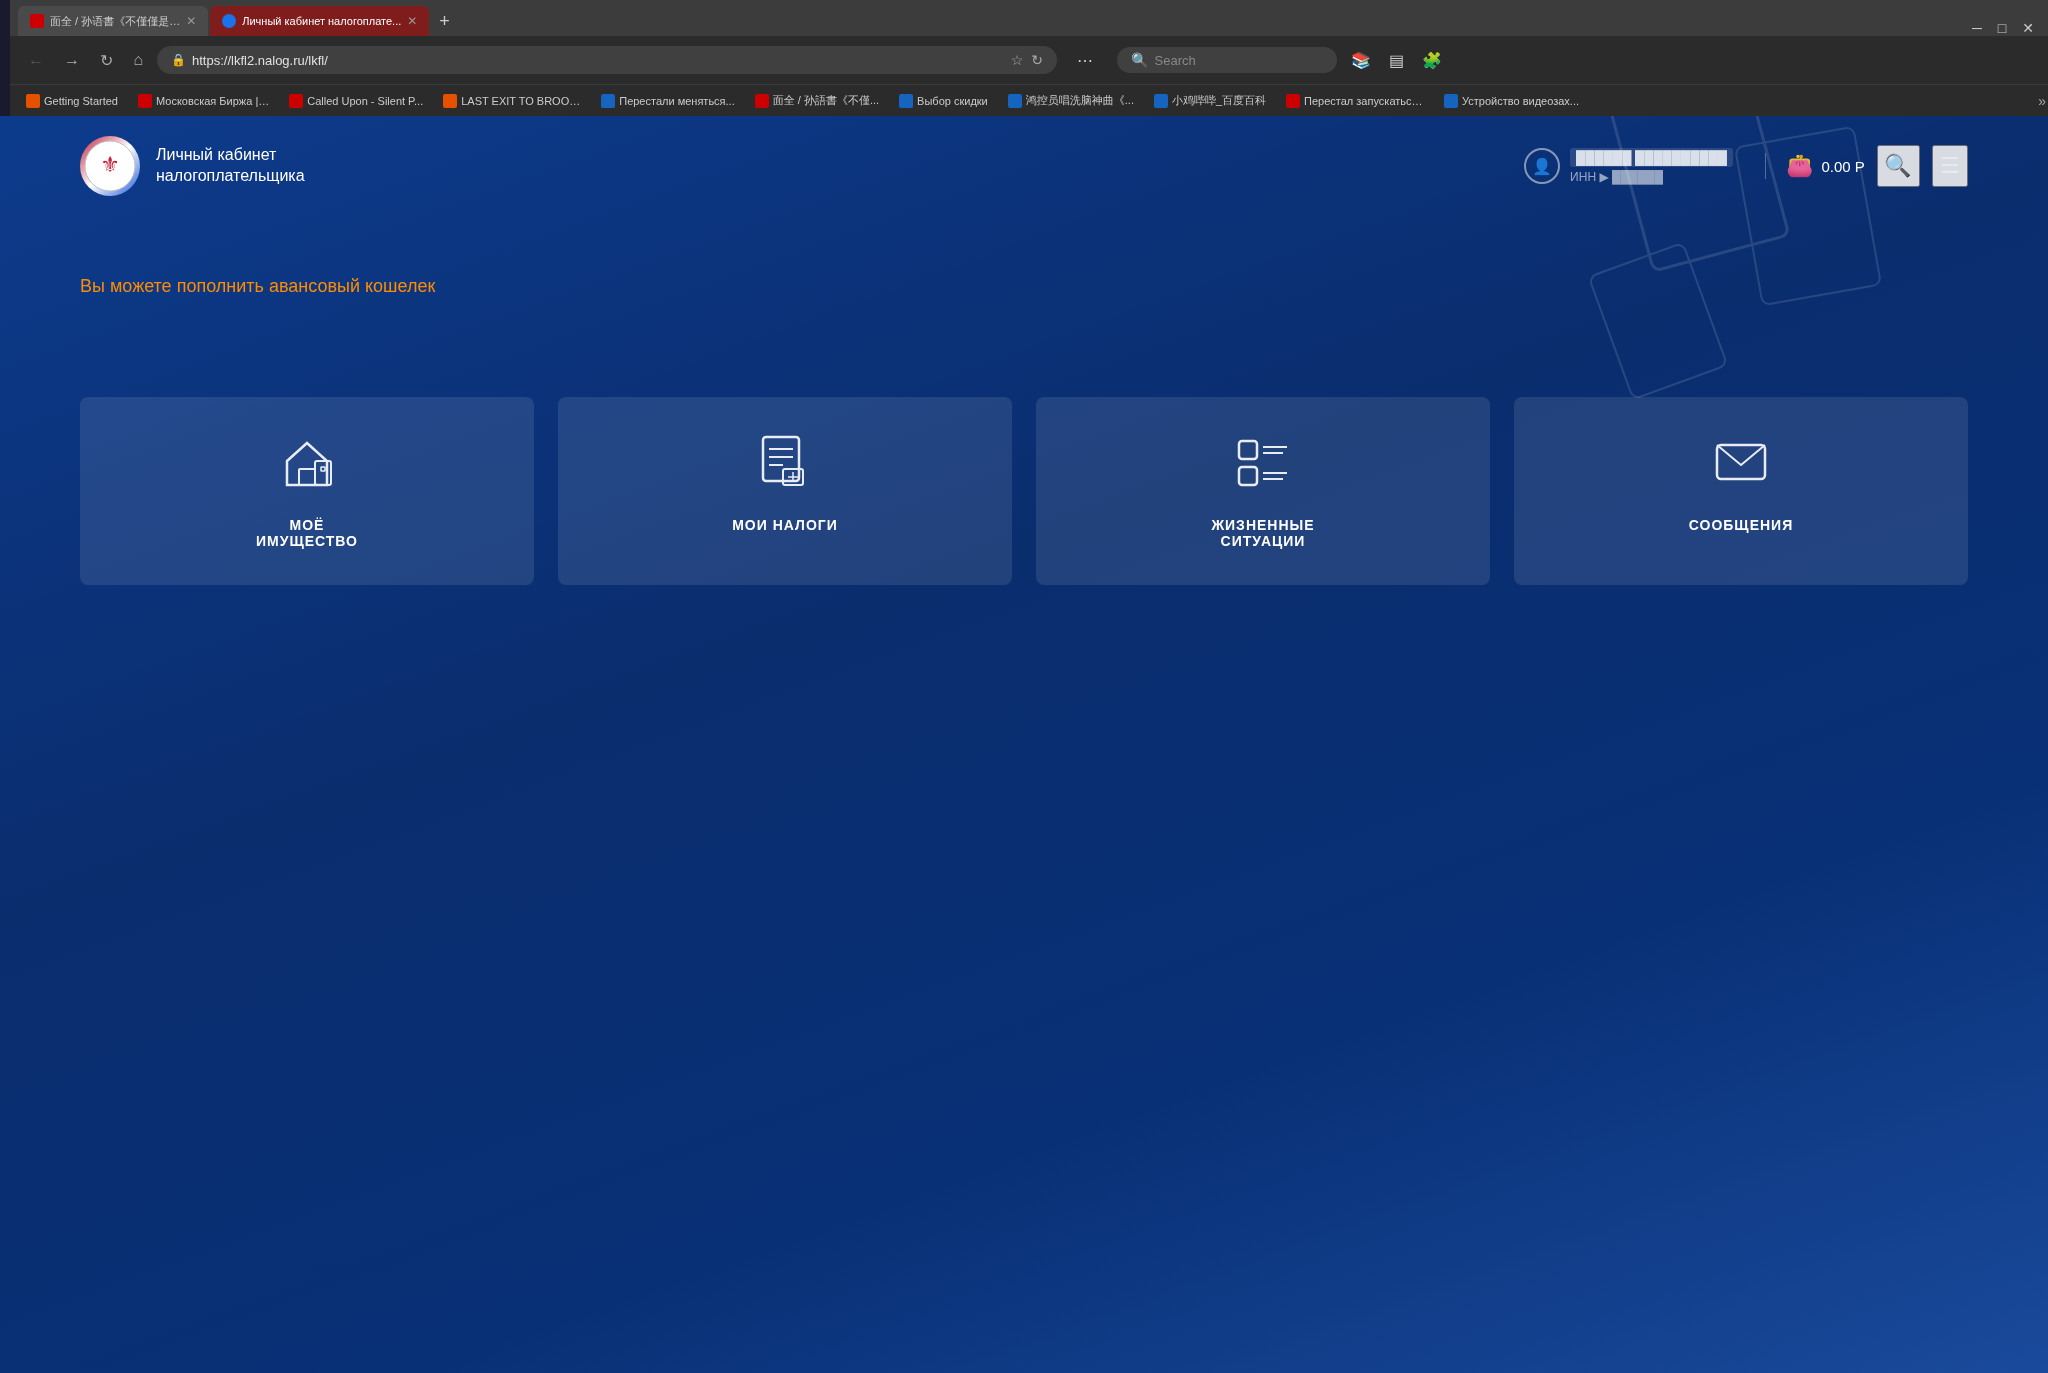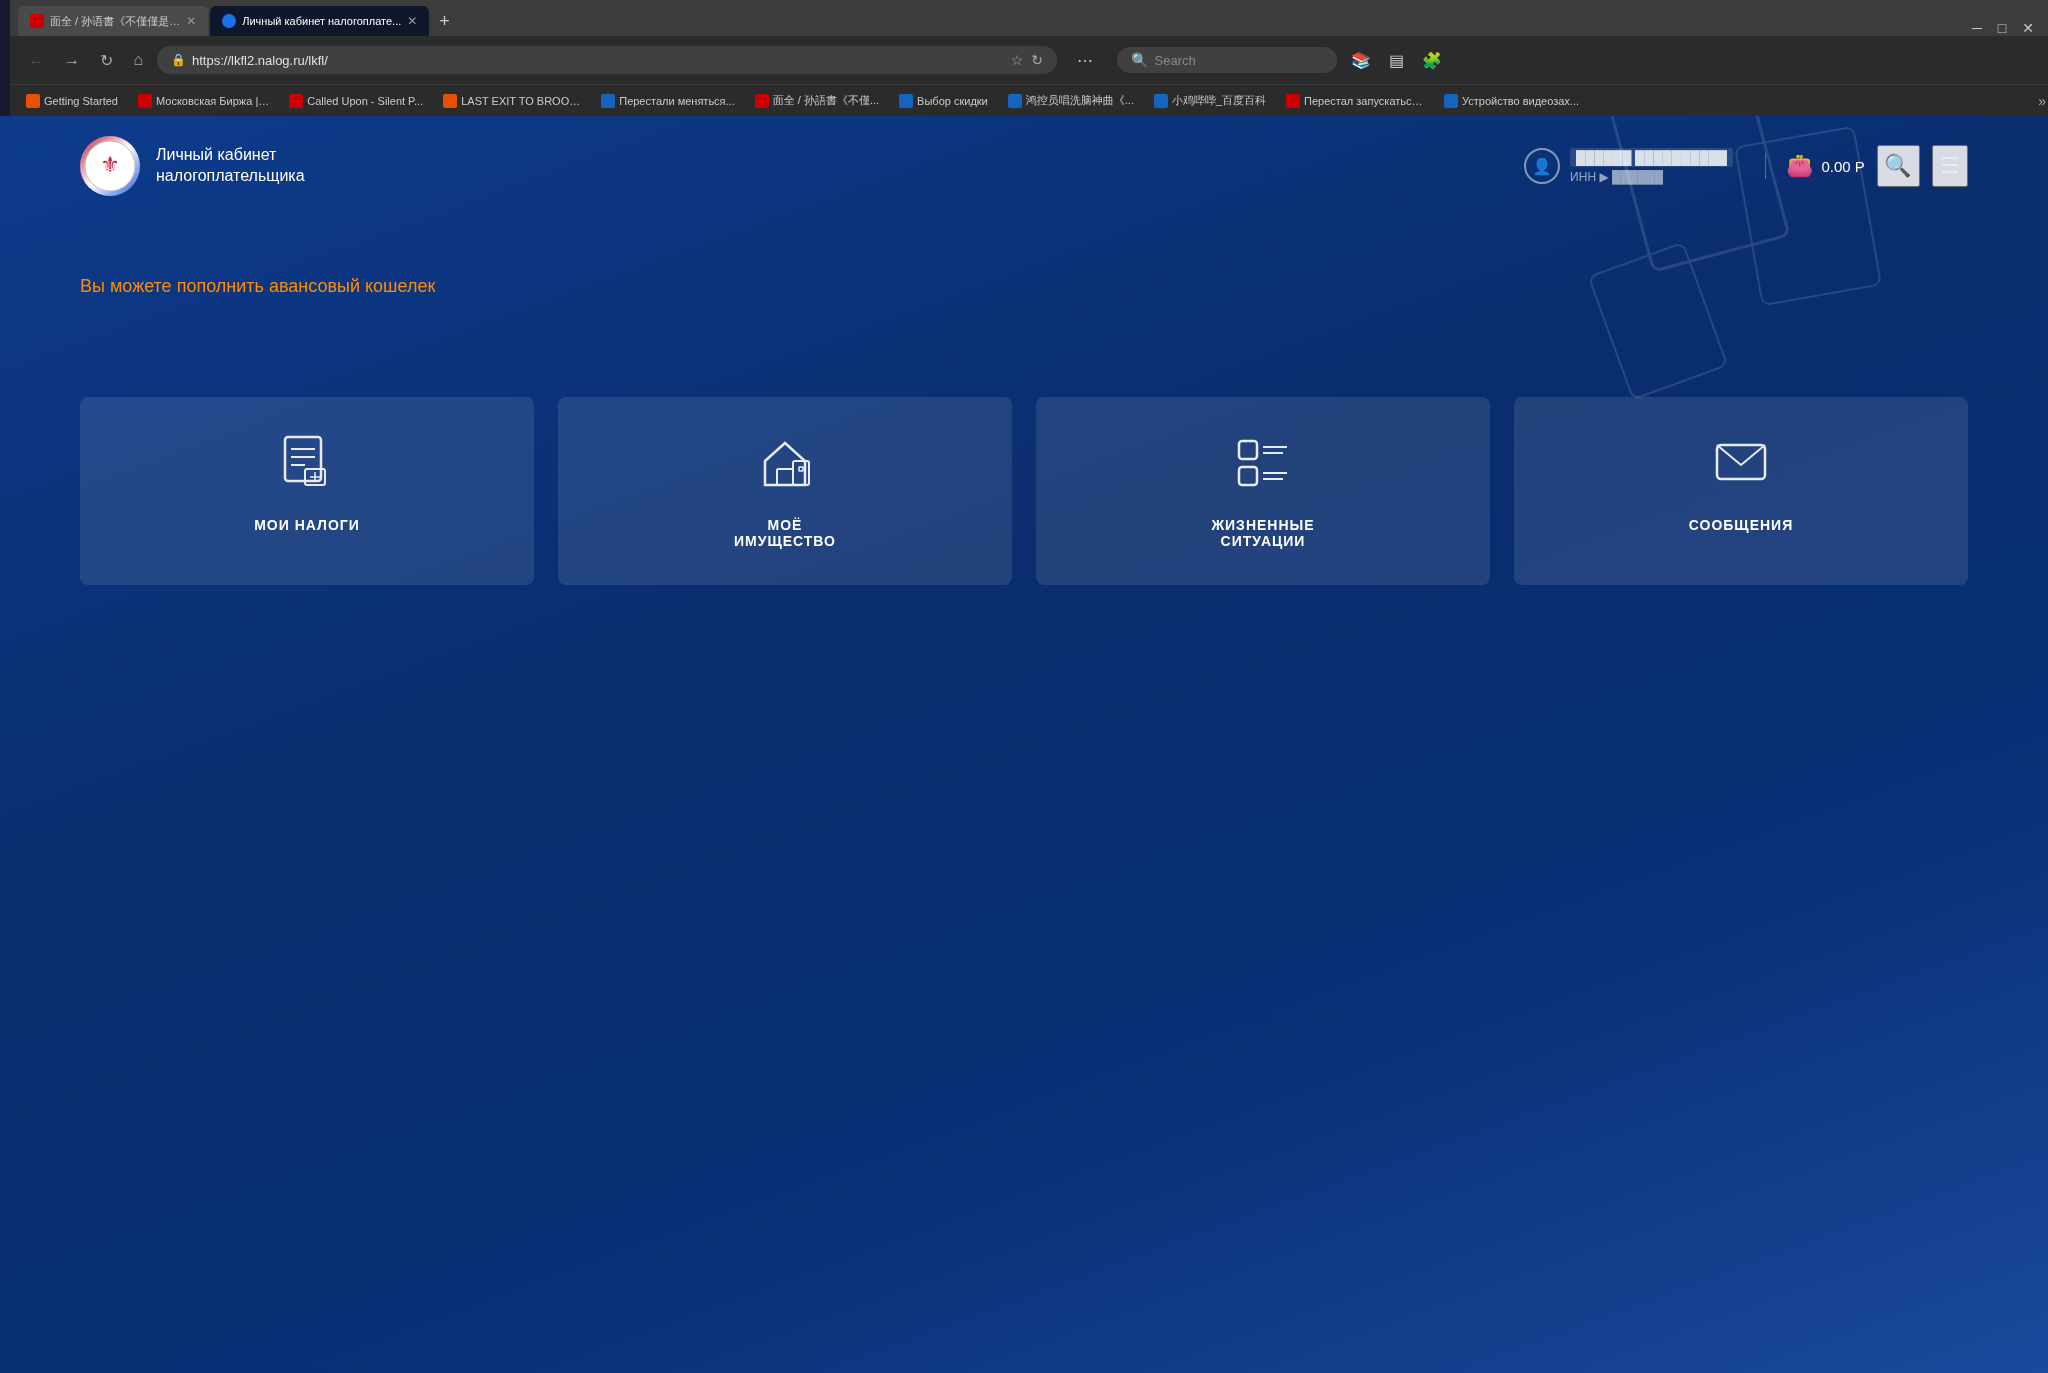--- a/index.html
+++ b/index.html
@@ -2,21 +2,21 @@
 <html><head>
   <meta charset="utf-8">
   <style>
     * { margin: 0; padding: 0; box-sizing: border-box; }
     body { font-family: Arial, sans-serif; background: #1a1a2e; width: 2048px; min-height: 1373px; overflow-x: hidden; }
 
     
     .browser-chrome { background: #2b2b2b; width: 100%; margin-left: 10px; }
     .browser-tabs { display: flex; align-items: flex-end; height: 36px; padding: 0 8px; background: #3c3c3c; gap: 2px; }
     .tab { display: flex; align-items: center; background: #4a4a4a; border-radius: 6px 6px 0 0; padding: 6px 12px; height: 30px; font-size: 11px; color: #ccc; gap: 6px; min-width: 160px; max-width: 220px; }
-    .tab.active { background: #0f172a; color: #fff; }
+    .tab.active { background: #7f1d1d; color: #fff; }
     .tab-favicon { width: 14px; height: 14px; background: #c00; border-radius: 2px; flex-shrink: 0; }
     .tab-favicon.blue { background: #1a73e8; border-radius: 50%; }
     .tab-title { font-size: 11px; white-space: nowrap; overflow: hidden; text-overflow: ellipsis; max-width: 160px; }
     .tab-close { margin-left: auto; color: #999; font-size: 12px; cursor: pointer; }
     .new-tab-btn { background: transparent; border: none; color: #ccc; font-size: 18px; padding: 0 8px; cursor: pointer; height: 30px; }
 
     .browser-addressbar { background: #2b2b2b; display: flex; align-items: center; padding: 6px 12px; gap: 8px; height: 48px; }
     .nav-btn { background: transparent; border: none; color: #aaa; font-size: 16px; cursor: pointer; padding: 4px 6px; border-radius: 4px; }
     .nav-btn.disabled { color: #555; cursor: default; }
     .address-box { flex: 1; display: flex; align-items: center; background: #404040; border-radius: 20px; padding: 6px 14px; gap: 6px; max-width: 900px; }
@@ -224,50 +224,50 @@
 
   <section class="hero-section">
     <a class="hero-link">Вы можете пополнить авансовый кошелек</a>
   </section>
 
   <section class="cards-section">
 
     <div class="card">
       <div class="card-icon">
         <svg viewBox="0 0 60 60" fill="none" xmlns="http://www.w3.org/2000/svg" width="60" height="60">
+          <path d="M10 28 L30 10 L50 28 L50 52 L10 52 Z" stroke="white" stroke-width="2.5" fill="none"></path>
+          <rect x="22" y="36" width="16" height="16" rx="1" stroke="white" stroke-width="2" fill="none"></rect>
+          <rect x="38" y="28" width="16" height="24" rx="2" stroke="white" stroke-width="2" fill="none"></rect>
+          <rect x="44" y="34" width="4" height="4" rx="0.5" stroke="white" stroke-width="1.5" fill="none"></rect>
+        </svg>
+      </div>
+      <div class="card-label" style="text-align:center;">
+        <span>МОЁ</span><br>
+        <span>ИМУЩЕСТВО</span>
+      </div>
+    </div>
+
+    <div class="card">
+      <div class="card-icon">
+        <svg viewBox="0 0 60 60" fill="none" xmlns="http://www.w3.org/2000/svg" width="60" height="60">
           <rect x="8" y="4" width="36" height="44" rx="3" stroke="white" stroke-width="2.5" fill="none"></rect>
           <line x1="14" y1="16" x2="38" y2="16" stroke="white" stroke-width="2"></line>
           <line x1="14" y1="24" x2="38" y2="24" stroke="white" stroke-width="2"></line>
           <line x1="14" y1="32" x2="28" y2="32" stroke="white" stroke-width="2"></line>
           <rect x="28" y="36" width="20" height="16" rx="2" stroke="white" stroke-width="2" fill="none"></rect>
           <line x1="33" y1="44" x2="43" y2="44" stroke="white" stroke-width="1.5"></line>
           <line x1="38" y1="39" x2="38" y2="49" stroke="white" stroke-width="1.5"></line>
         </svg>
       </div>
       <div class="card-label">МОИ НАЛОГИ</div>
     </div>
 
     <div class="card">
       <div class="card-icon">
         <svg viewBox="0 0 60 60" fill="none" xmlns="http://www.w3.org/2000/svg" width="60" height="60">
-          <path d="M10 28 L30 10 L50 28 L50 52 L10 52 Z" stroke="white" stroke-width="2.5" fill="none"></path>
-          <rect x="22" y="36" width="16" height="16" rx="1" stroke="white" stroke-width="2" fill="none"></rect>
-          <rect x="38" y="28" width="16" height="24" rx="2" stroke="white" stroke-width="2" fill="none"></rect>
-          <rect x="44" y="34" width="4" height="4" rx="0.5" stroke="white" stroke-width="1.5" fill="none"></rect>
-        </svg>
-      </div>
-      <div class="card-label" style="text-align:center;">
-        <span>МОЁ</span><br>
-        <span>ИМУЩЕСТВО</span>
-      </div>
-    </div>
-
-    <div class="card">
-      <div class="card-icon">
-        <svg viewBox="0 0 60 60" fill="none" xmlns="http://www.w3.org/2000/svg" width="60" height="60">
           <rect x="6" y="8" width="18" height="18" rx="3" stroke="white" stroke-width="2.5" fill="none"></rect>
           <rect x="6" y="34" width="18" height="18" rx="3" stroke="white" stroke-width="2.5" fill="none"></rect>
           <line x1="30" y1="14" x2="54" y2="14" stroke="white" stroke-width="2"></line>
           <line x1="30" y1="20" x2="50" y2="20" stroke="white" stroke-width="2"></line>
           <line x1="30" y1="40" x2="54" y2="40" stroke="white" stroke-width="2"></line>
           <line x1="30" y1="46" x2="50" y2="46" stroke="white" stroke-width="2"></line>
         </svg>
       </div>
       <div class="card-label" style="text-align:center;">
         <span>ЖИЗНЕННЫЕ</span><br>

